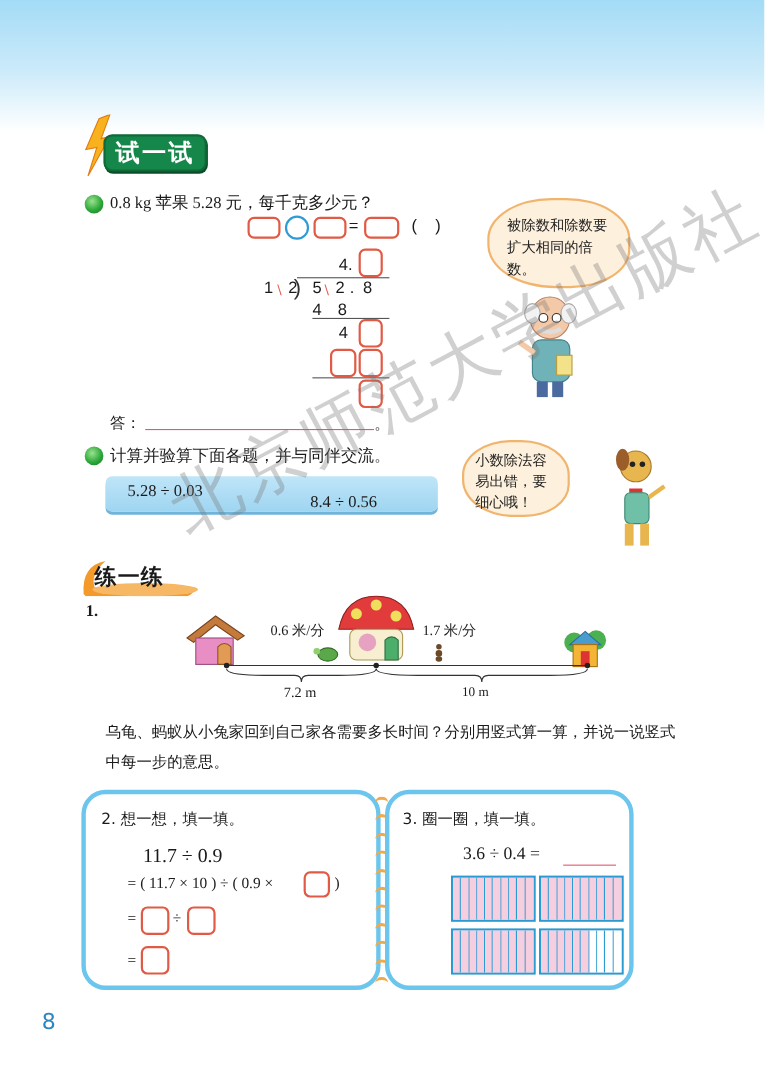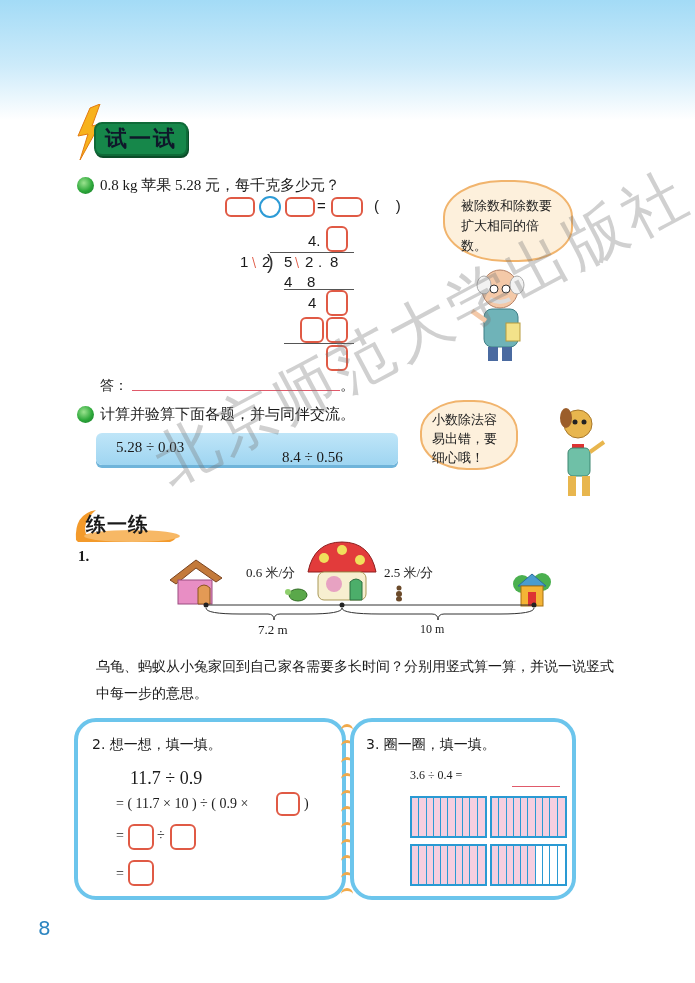--- a/index.html
+++ b/index.html
@@ -6,21 +6,21 @@
   html, body { width: 695px; height: 983px; background: #ffffff; overflow: hidden; }
   body { position: relative; font-family: "DejaVu Serif", "Liberation Serif", serif; color: #1a1a1a; }
   .sky { position: absolute; left: 0; top: 0; width: 695px; height: 120px;
          background: linear-gradient(to bottom, #a3dbf6 0%, #cdebfa 55%, #ffffff 100%); }
   .abs { position: absolute; }
   .serif { font-family: "Liberation Serif", "DejaVu Serif", serif; }
   .cjk { font-family: "DejaVu Sans", "Liberation Sans", sans-serif; }
 
   
   .try-badge { left: 94px; top: 122px; width: 94px; height: 34px; background: #16874a;
-               border-radius: 8px; border: 2px solid #0f6a38; color: #0f172a; font-size: 22px; font-weight: bold;
+               border-radius: 8px; border: 2px solid #0f6a38; color: #ffffff; font-size: 22px; font-weight: bold;
                display: flex; align-items: center; justify-content: center; letter-spacing: 2px;
                font-family: "DejaVu Sans", sans-serif; box-shadow: 1px 2px 0 #0b4d29; }
   .bolt { left: 74px; top: 104px; width: 34px; height: 56px; }
 
   .green-dot { width: 17px; height: 17px; border-radius: 50%;
                background: radial-gradient(circle at 40% 35%, #9be38f 0%, #2da83a 55%, #17752a 100%); }
 
   .q-text { font-size: 15px; line-height: 20px; }
   .box { border: 2px solid #e05a45; border-radius: 6px; background: #fff; }
   .circle { border: 2px solid #2d9bd6; border-radius: 50%; background: #fff; }
@@ -167,21 +167,21 @@
     <ellipse cx="7" cy="15" rx="3" ry="2.5" fill="#6b4a2a"></ellipse>
 </svg>
 <svg class="abs" style="left:512px;top:568px" width="40" height="40" viewBox="0 0 40 40">
   <circle cx="10" cy="16" r="9" fill="#4bb04f"></circle>
     <circle cx="30" cy="14" r="9" fill="#4bb04f"></circle>
   <polygon points="6,18 20,6 34,18" fill="#4a9ccf" stroke="#2a6d9a"></polygon>
   <rect x="9" y="18" width="22" height="20" fill="#f4b436" stroke="#a77013"></rect>
   <rect x="16" y="24" width="8" height="14" fill="#d33"></rect>
 </svg>
 <div class="abs serif" style="left:246px;top:564px;font-size:13px">0.6 米/分</div>
-<div class="abs serif" style="left:384px;top:564px;font-size:13px">2.5 米/分</div>
+<div class="abs serif" style="left:384px;top:564px;font-size:13px">1.7 米/分</div>
 <svg class="abs" style="left:200px;top:600px" width="340" height="26" viewBox="0 0 340 26">
   <line x1="6" y1="5" x2="334" y2="5" stroke="#333" stroke-width="1"></line>
   <circle cx="6" cy="5" r="2.5" fill="#222"></circle>
     <circle cx="142" cy="5" r="2.5" fill="#222"></circle>
     <circle cx="334" cy="5" r="2.5" fill="#222"></circle>
   <path d="M6 8 Q6 14 40 14 L68 14 Q74 14 74 20 Q74 14 80 14 L108 14 Q142 14 142 8" stroke="#333" fill="none"></path>
   <path d="M142 8 Q142 14 180 14 L232 14 Q238 14 238 20 Q238 14 244 14 L300 14 Q334 14 334 8" stroke="#333" fill="none"></path>
 </svg>
 <div class="abs serif" style="left:258px;top:622px;font-size:13px">7.2 m</div>
 <div class="abs serif" style="left:420px;top:622px;font-size:12px">10 m</div>
@@ -213,21 +213,21 @@
   <div class="spiral"></div>
   <div class="spiral"></div>
   <div class="spiral"></div>
   <div class="spiral"></div>
   <div class="spiral"></div>
   <div class="spiral"></div>
 </div>
 
 <div class="abs panel" style="left:350px;top:718px;width:226px;height:182px">
   <div class="abs cjk" style="left:12px;top:14px;font-size:14px">3. 圈一圈，填一填。</div>
-  <div class="abs serif" style="left:56px;top:46px;font-size:12px;white-space:pre">3.6 ÷ 0.4 =</div>
+  <div class="abs serif" style="left:67px;top:46px;font-size:16px;white-space:pre">3.6 ÷ 0.4 =</div>
   <div class="abs" style="left:158px;top:64px;width:48px;height:1px;background:#e05a6a"></div>
 
   <div class="abs bar-grid" style="left:56px;top:74px">
     <div class="bar-cell"></div>
       <div class="bar-cell"></div>
       <div class="bar-cell"></div>
       <div class="bar-cell"></div>
       <div class="bar-cell"></div>
     <div class="bar-cell"></div>
       <div class="bar-cell"></div>

